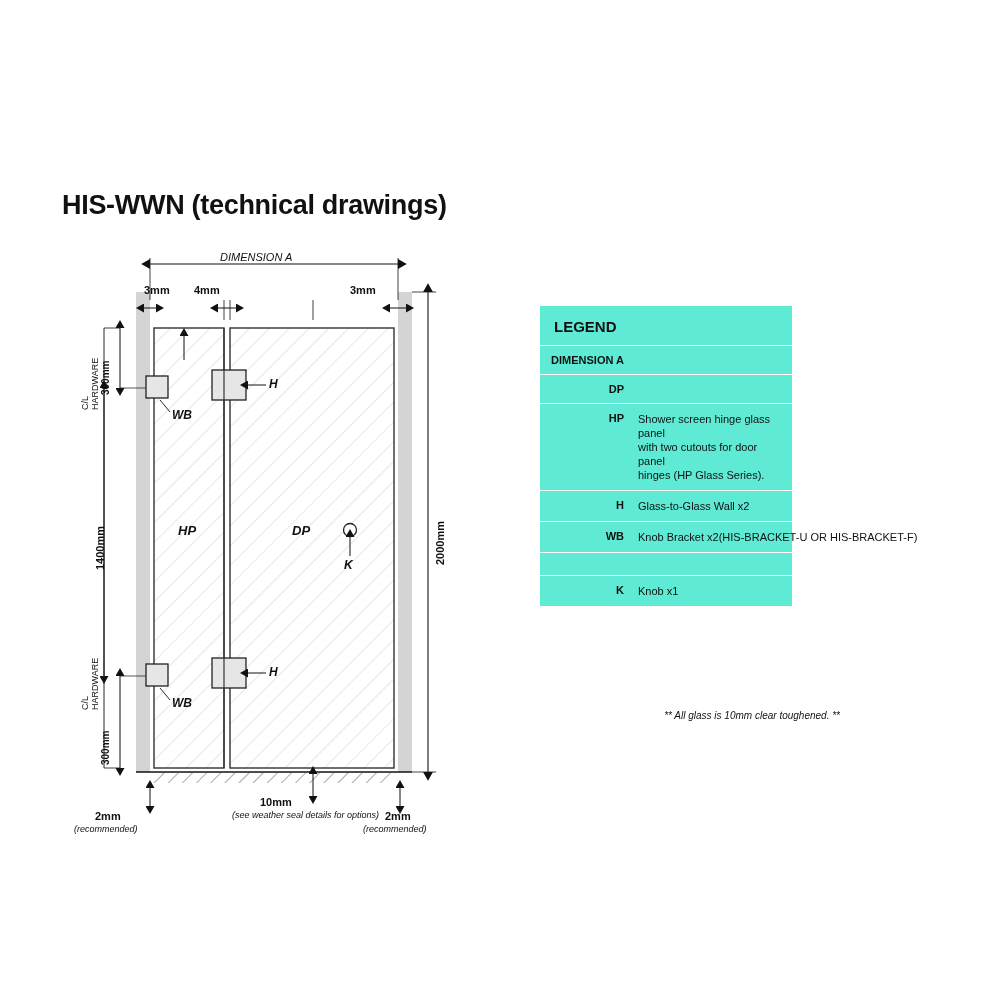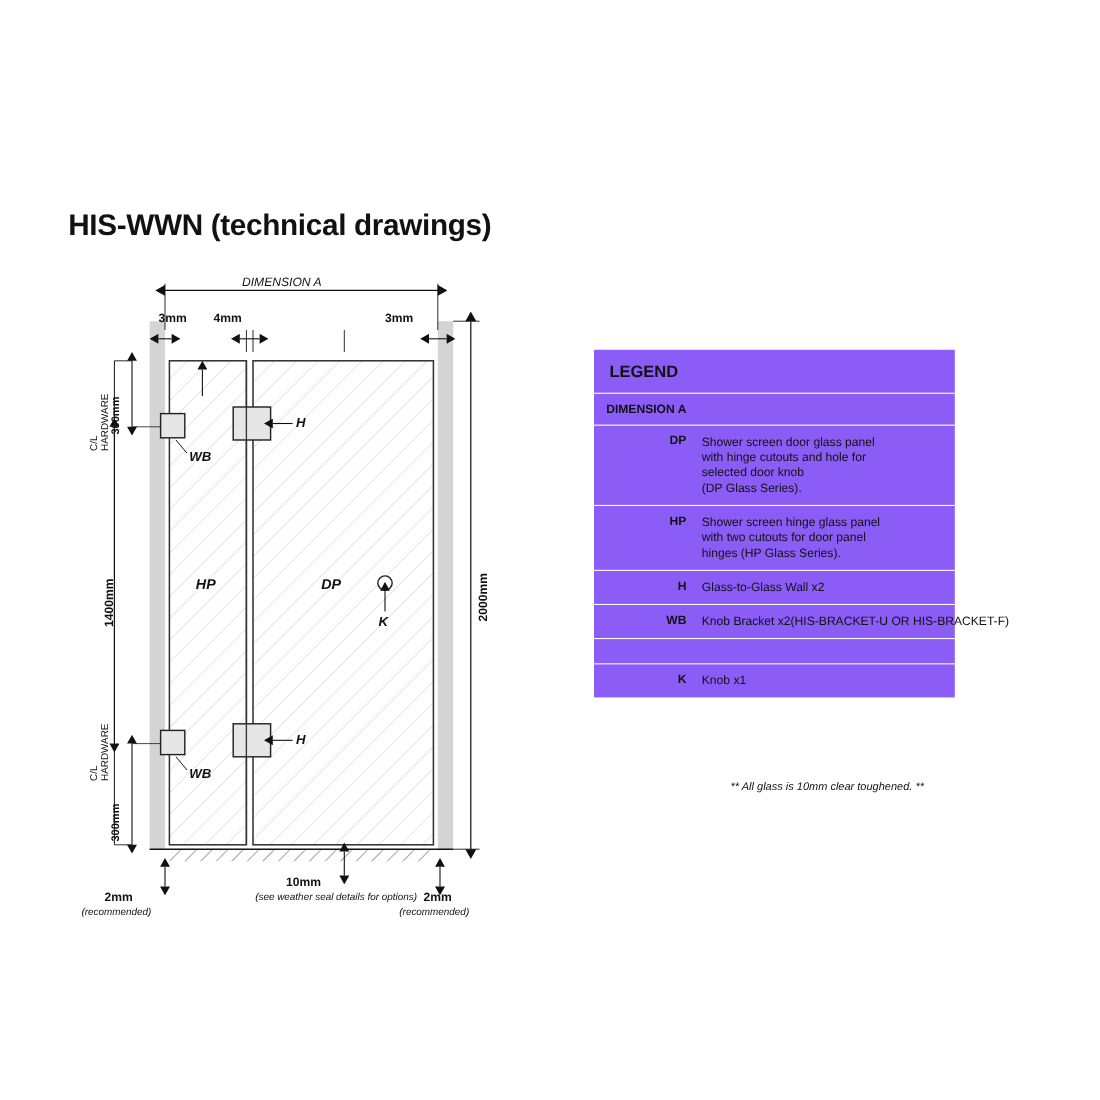--- a/index.html
+++ b/index.html
@@ -46,23 +46,23 @@
   .lbl.b { font-weight: bold; }
   .lbl.vert {
     transform-origin: 0 0;
     transform: rotate(-90deg);
   }
 
   
   #legend {
     position: absolute;
     left: 540px;
-    top: 318px;
-    width: 328px;
-    background: #8b5cf6;
+    top: 306px;
+    width: 252px;
+    background: #5eead4;
   }
   #legend .legend-title {
     font-size: 15px;
     font-weight: bold;
     padding: 12px 14px 10px 14px;
     color: #111;
   }
   .legend-row {
     display: flex;
     align-items: flex-start;
@@ -221,24 +221,20 @@
 
 <div id="legend">
   <div class="legend-title">LEGEND</div>
 
   <div class="legend-row">
     <div class="key">DIMENSION A</div>
   </div>
 
   <div class="legend-row">
     <div class="key">DP</div>
-    <div class="desc">Shower screen door glass panel
-with hinge cutouts and hole for
-selected door knob
-(DP Glass Series).</div>
   </div>
 
   <div class="legend-row">
     <div class="key">HP</div>
     <div class="desc">Shower screen hinge glass panel
 with two cutouts for door panel
 hinges (HP Glass Series).</div>
   </div>
 
   <div class="legend-row">

